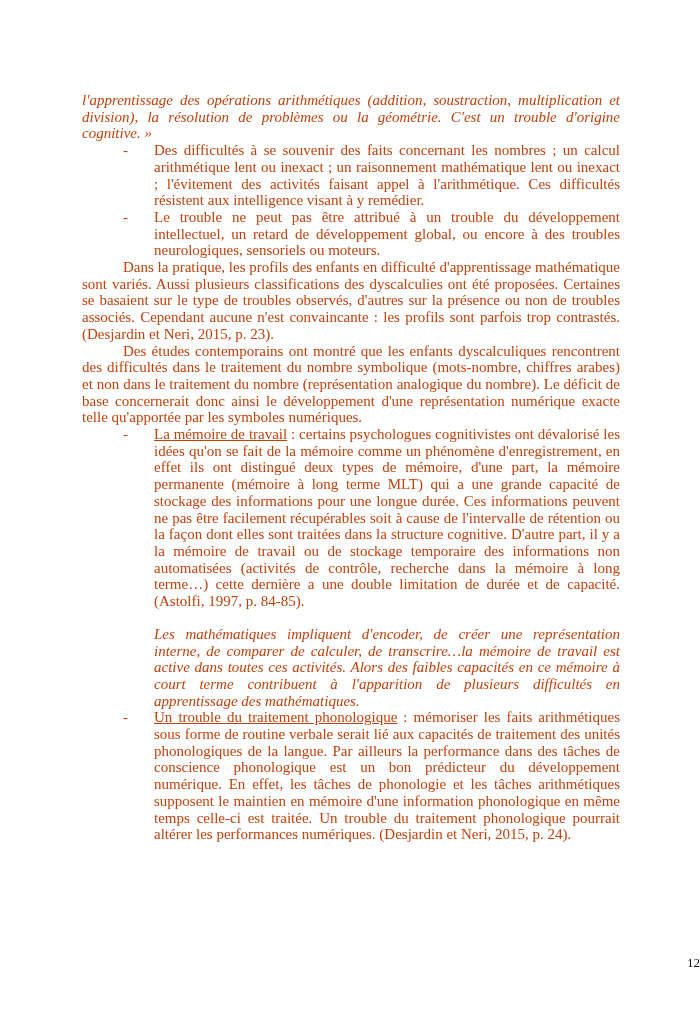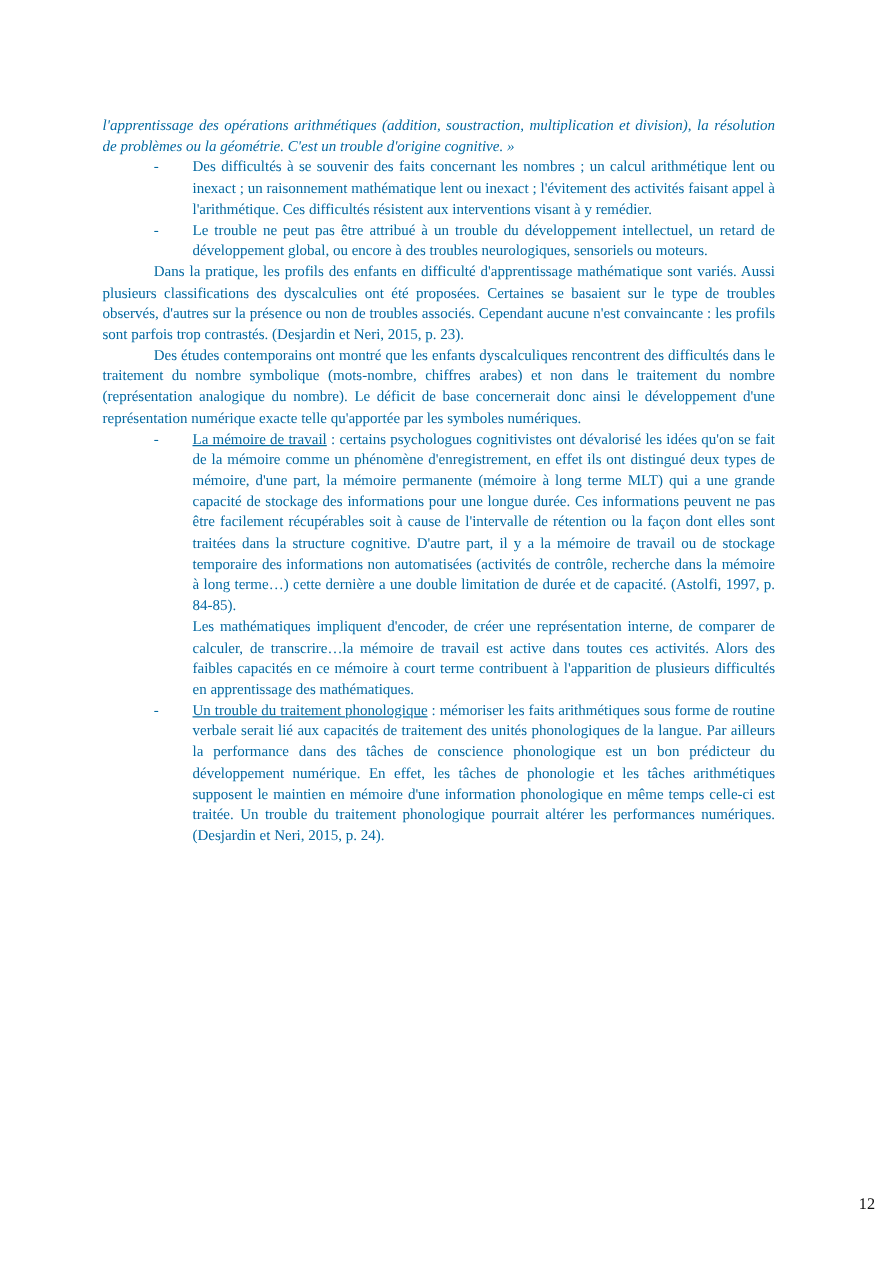--- a/index.html
+++ b/index.html
@@ -1,41 +1,41 @@
 <!DOCTYPE html>
 <html><head>
 <meta charset="utf-8">
 <style>
   html, body { margin: 0; padding: 0; background: #ffffff; }
   body { width: 700px; height: 1028px; position: relative; overflow: hidden; }
   .page {
     position: absolute; left: 82px; top: 92px; width: 538px;
-    font-family: "Liberation Serif", serif; font-size: 12px; line-height: 16.7px;
-    color: #0369a1; text-align: justify;
+    font-family: "Liberation Serif", serif; font-size: 15px; line-height: 16.7px;
+    color: #c2410c; text-align: justify;
   }
   p { margin: 0; }
   .italic { font-style: italic; }
   .indent { text-indent: 41px; }
   ul.dash { list-style: none; margin: 0; padding: 0 0 0 72px; }
   ul.dash li { position: relative; }
   ul.dash li::before { content: "-"; position: absolute; left: -31px; }
   .u { text-decoration: underline; }
-  .sub { margin-top: 0; }
+  .sub { margin-top: 16px; font-style: italic; }
   .pagenum {
     position: absolute; top: 955px; left: 0; width: 700px; text-align: right;
     font-family: "Liberation Serif", serif; font-size: 13px; color: #111;
   }
 </style>
 </head>
 <body>
 
 <div class="page">
   <p class="italic">l'apprentissage des opérations arithmétiques (addition, soustraction, multiplication et division), la résolution de problèmes ou la géométrie. C'est un trouble d'origine cognitive. »</p>
   <ul class="dash">
-    <li>Des difficultés à se souvenir des faits concernant les nombres ; un calcul arithmétique lent ou inexact ; un raisonnement mathématique lent ou inexact ; l'évitement des activités faisant appel à l'arithmétique. Ces difficultés résistent aux interventions visant à y remédier.</li>
+    <li>Des difficultés à se souvenir des faits concernant les nombres ; un calcul arithmétique lent ou inexact ; un raisonnement mathématique lent ou inexact ; l'évitement des activités faisant appel à l'arithmétique. Ces difficultés résistent aux intelligence visant à y remédier.</li>
     <li>Le trouble ne peut pas être attribué à un trouble du développement intellectuel, un retard de développement global, ou encore à des troubles neurologiques, sensoriels ou moteurs.</li>
   </ul>
   <p class="indent">Dans la pratique, les profils des enfants en difficulté d'apprentissage mathématique sont variés. Aussi plusieurs classifications des dyscalculies ont été proposées. Certaines se basaient sur le type de troubles observés, d'autres sur la présence ou non de troubles associés. Cependant aucune n'est convaincante : les profils sont parfois trop contrastés. (Desjardin et Neri, 2015, p. 23).</p>
   <p class="indent">Des études contemporains ont montré que les enfants dyscalculiques rencontrent des difficultés dans le traitement du nombre symbolique (mots-nombre, chiffres arabes) et non dans le traitement du nombre (représentation analogique du nombre). Le déficit de base concernerait donc ainsi le développement d'une représentation numérique exacte telle qu'apportée par les symboles numériques.</p>
   <ul class="dash">
     <li>
       <span class="u">La mémoire de travail</span><span> : certains psychologues cognitivistes ont dévalorisé les idées qu'on se fait de la mémoire comme un phénomène d'enregistrement, en effet ils ont distingué deux types de mémoire, d'une part, la mémoire permanente (mémoire à long terme MLT) qui a une grande capacité de stockage des informations pour une longue durée. Ces informations peuvent ne pas être facilement récupérables soit à cause de l'intervalle de rétention ou la façon dont elles sont traitées dans la structure cognitive. D'autre part, il y a la mémoire de travail ou de stockage temporaire des informations non automatisées (activités de contrôle, recherche dans la mémoire à long terme…) cette dernière a une double limitation de durée et de capacité. (Astolfi, 1997, p. 84-85).</span>
       <p class="sub">Les mathématiques impliquent d'encoder, de créer une représentation interne, de comparer de calculer, de transcrire…la mémoire de travail est active dans toutes ces activités. Alors des faibles capacités en ce mémoire à court terme contribuent à l'apparition de plusieurs difficultés en apprentissage des mathématiques.</p>
     </li>
     <li>

